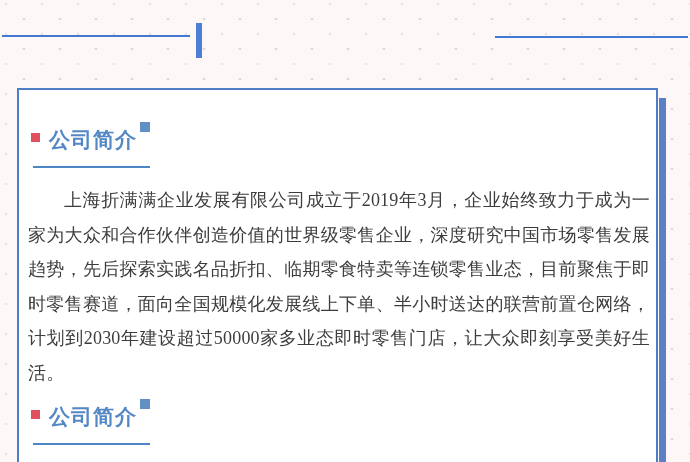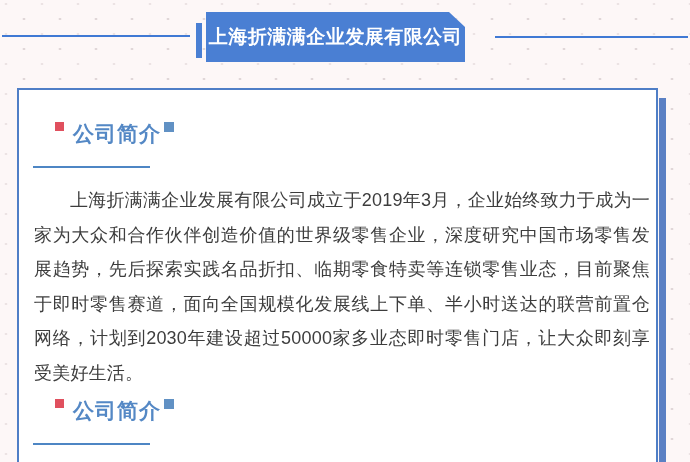--- a/index.html
+++ b/index.html
@@ -66,22 +66,22 @@
   .accent-bar {
     position: absolute;
     left: 659px; top: 98px;
     width: 7px; height: 364px;
     background: #5b80c4;
   }
 
   
   .section-heading {
     display: flex;
-    align-items: flex-start;
-    padding-left: 36px;
+    align-items: center;
+    padding-left: 12px;
     line-height: 24px;
   }
   .sq-red {
     width: 9px; height: 9px;
     background: #e0505e;
     margin: 0 9px 5px 0;
     flex: 0 0 auto;
   }
   .heading-text {
     color: #5488c5;
@@ -98,22 +98,22 @@
   }
   .heading-underline {
     width: 117px; height: 2px;
     background: #4d86c4;
     margin: 8px 0 0 14px;
   }
 
   
   .intro-paragraph {
     margin-top: 15px;
-    padding: 0 6px 0 15px;
-    font-family: Liberation Sans, sans-serif;
+    padding: 0 6px 0 9px;
+    font-family: Liberation Serif, serif;
     font-size: 18px;
     line-height: 34.6px;
     color: #3d3d3d;
     text-align: justify;
     text-indent: 2em;
     letter-spacing: 0.2px;
   }
 
   .recruit-heading { margin-top: 8px; }
 
@@ -132,23 +132,20 @@
 </style>
 </head>
 <body>
 
 <div class="page">
 
   <div class="deco-line left"></div>
   <div class="deco-line right"></div>
 
   <div class="banner-notch"></div>
-  <div class="banner">
-    <span class="company-name">上海折满满企业发展有限公司</span>
-  </div>
 
   <div class="card">
 
     <div>
       <div class="section-heading">
         <span class="sq-red"></span>
         <span class="heading-text">公司简介</span>
         <span class="sq-blue"></span>
       </div>
       <div class="heading-underline"></div>

